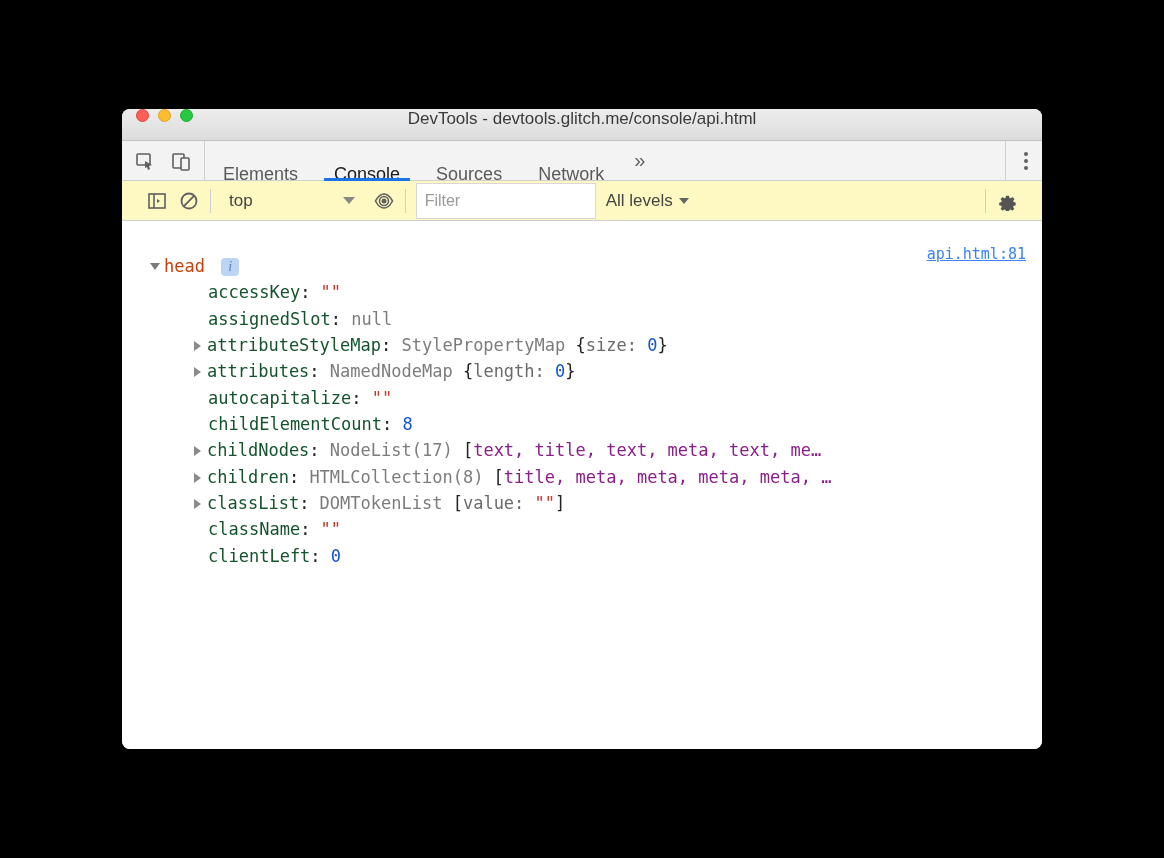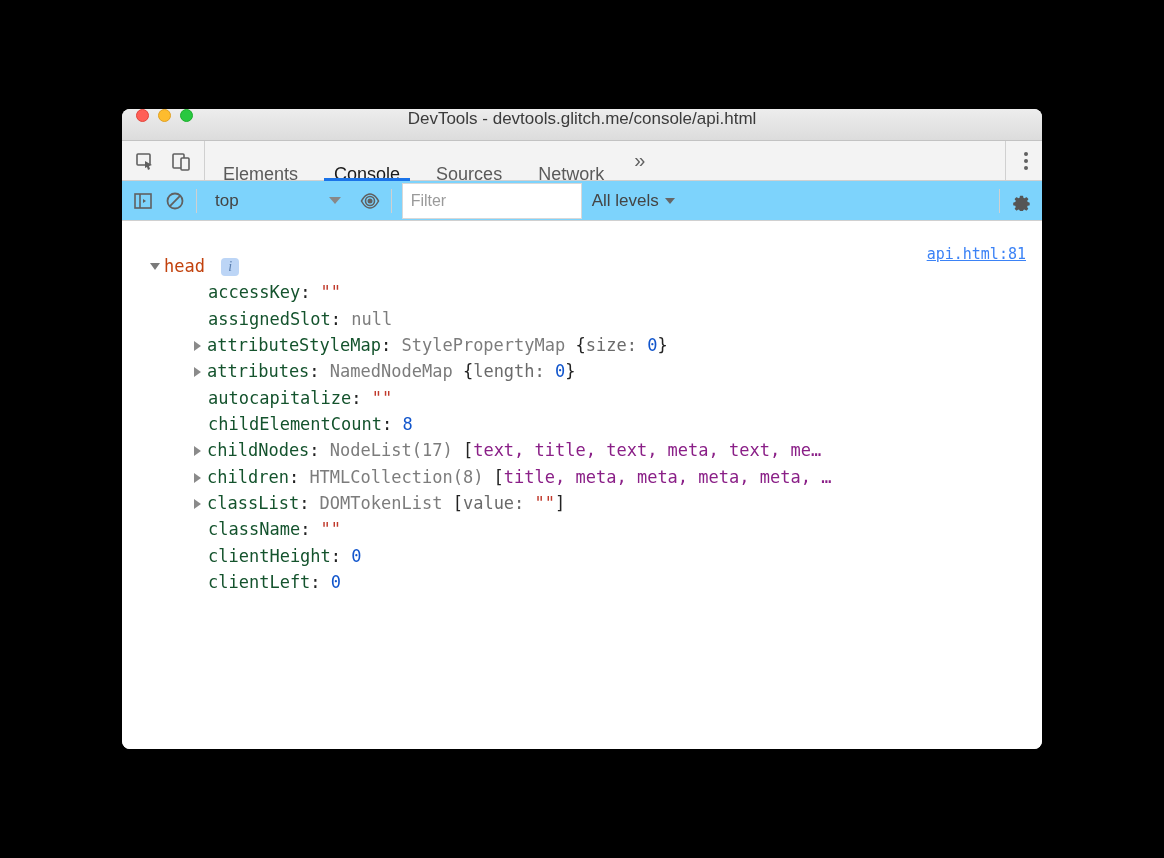--- a/index.html
+++ b/index.html
@@ -113,22 +113,22 @@
     display: flex; flex-direction: column; gap: 3px;
     padding: 4px;
   }
   .kebab span { width: 4px; height: 4px; background:#606060; border-radius:50%; }
   
   .console-toolbar {
     height: 40px;
     border-bottom: 1px solid #d0d0d0;
     display: flex;
     align-items: center;
-    background: #7dd3fc;
-    padding: 0 10px;
+    background: #fef9c3;
+    padding: 0 24px;
     gap: 10px;
   }
   .toolbar-group {
     display: flex; align-items: center; gap: 10px;
   }
   .vsep {
     width: 1px; height: 24px; background: #d0d0d0;
   }
   .context-select {
     display: flex; align-items: center; gap: 90px;
@@ -338,19 +338,18 @@
           <div class="prop-line"><span class="prop-key">accessKey</span><span class="colon">: </span><span class="val-str">""</span></div>
           <div class="prop-line"><span class="prop-key">assignedSlot</span><span class="colon">: </span><span class="val-null">null</span></div>
           <div class="prop-line expandable"><span class="triangle-right"></span><span class="prop-key">attributeStyleMap</span><span class="colon">: </span><span class="val-class">StylePropertyMap </span><span class="val-bracket">{</span><span class="val-inner-key">size: </span><span class="val-num">0</span><span class="val-bracket">}</span></div>
           <div class="prop-line expandable"><span class="triangle-right"></span><span class="prop-key">attributes</span><span class="colon">: </span><span class="val-class">NamedNodeMap </span><span class="val-bracket">{</span><span class="val-inner-key">length: </span><span class="val-num">0</span><span class="val-bracket">}</span></div>
           <div class="prop-line"><span class="prop-key">autocapitalize</span><span class="colon">: </span><span class="val-str">""</span></div>
           <div class="prop-line"><span class="prop-key">childElementCount</span><span class="colon">: </span><span class="val-num">8</span></div>
           <div class="prop-line expandable"><span class="triangle-right"></span><span class="prop-key">childNodes</span><span class="colon">: </span><span class="val-class">NodeList(17) </span><span class="val-bracket">[</span><span class="val-item">text, title, text, meta, text, me…</span></div>
           <div class="prop-line expandable"><span class="triangle-right"></span><span class="prop-key">children</span><span class="colon">: </span><span class="val-class">HTMLCollection(8) </span><span class="val-bracket">[</span><span class="val-item">title, meta, meta, meta, meta, …</span></div>
           <div class="prop-line expandable"><span class="triangle-right"></span><span class="prop-key">classList</span><span class="colon">: </span><span class="val-class">DOMTokenList </span><span class="val-bracket">[</span><span class="val-inner-key">value: </span><span class="val-str">""</span><span class="val-bracket">]</span></div>
           <div class="prop-line"><span class="prop-key">className</span><span class="colon">: </span><span class="val-str">""</span></div>
-          <div class="prop-line"><span class="prop-key">clientHeight</span><span class="colon">: </span><span class="val-num">0</span></div>
           <div class="prop-line"><span class="prop-key">clientLeft</span><span class="colon">: </span><span class="val-num">0</span></div>
         </div>
     </div>
   </div>
 
 </div>
 
 </body></html>

